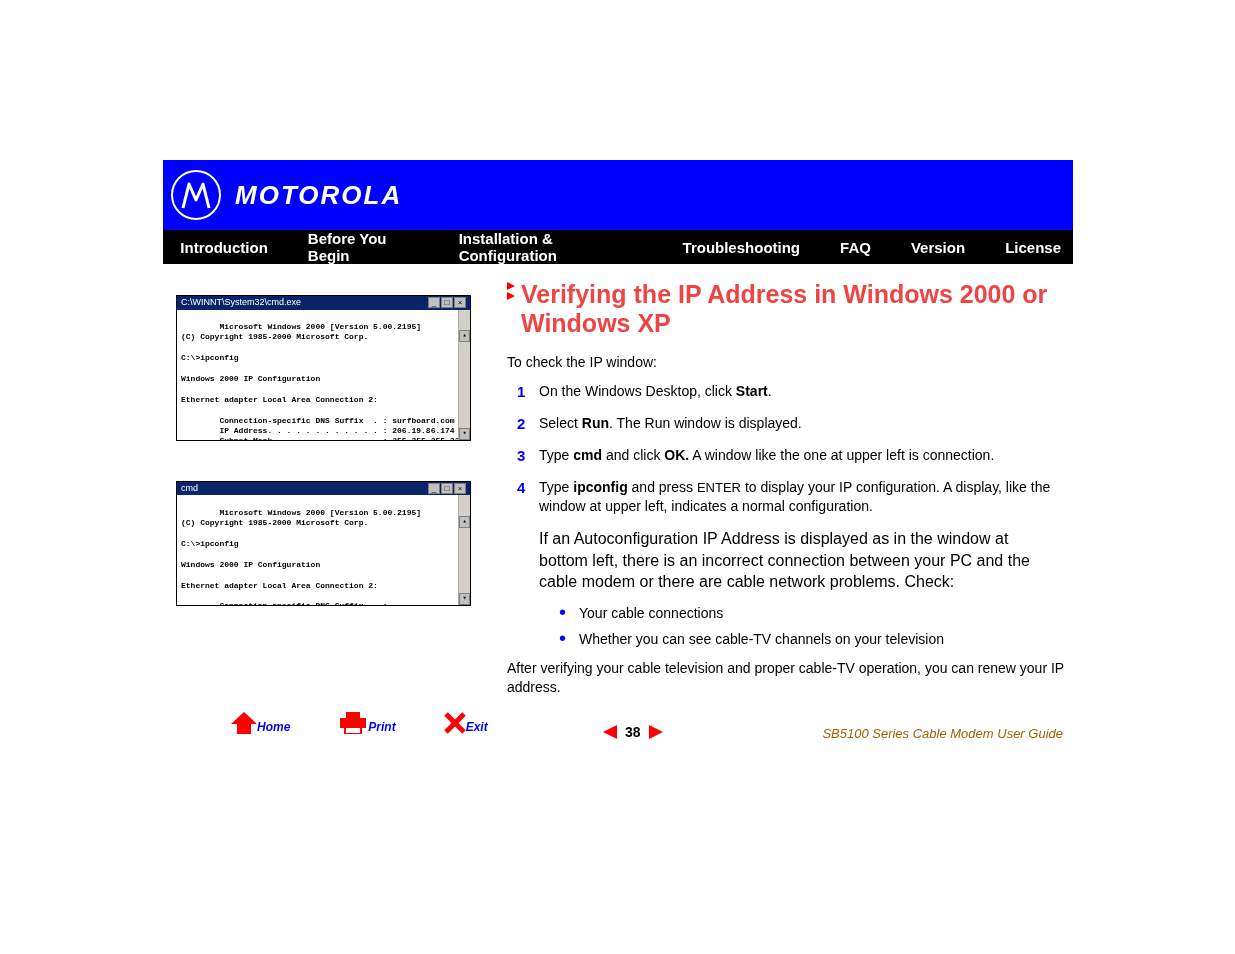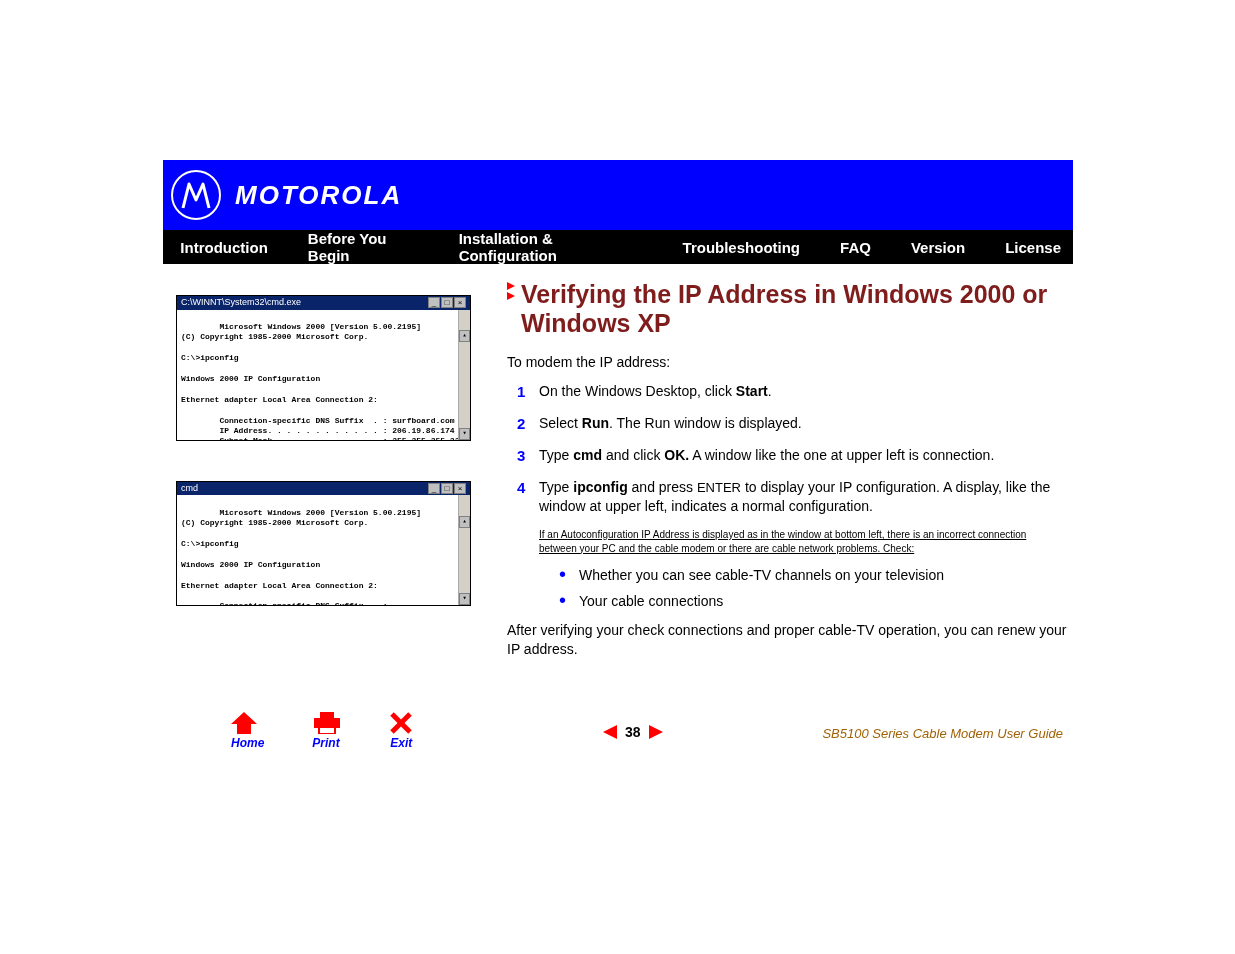--- a/index.html
+++ b/index.html
@@ -16,36 +16,36 @@
   .cmd-title { background: #0a246a; color: #fff; padding: 1px 4px; display: flex; justify-content: space-between; align-items: center; font-family: Tahoma, Arial; font-size: 9px; font-weight: normal; }
   .cmd-title .win-btns { display:flex; gap:1px; }
   .cmd-title .wb { width:12px; height:11px; background:#c0c0c0; border:1px solid #808080; color:#000; font-family: Arial; font-size:8px; text-align:center; line-height:9px; }
   .cmd-body { padding: 2px 4px 8px 4px; white-space: pre; overflow: hidden; position: relative; }
   .cmd-scroll { position: absolute; right:0; top:0; bottom:0; width:12px; background:#d4d0c8; border-left:1px solid #aaa; }
   .cmd-scroll .sbtn { width:100%; height:12px; background:#c0c0c0; border:1px solid #808080; font-size:7px; text-align:center; }
   .cmd-scroll .sbtn.bot { position:absolute; bottom:0; }
   .right-col { position: absolute; top: 5px; left: 344px; width: 560px; }
   .arrow-bullet { display:inline-block; width:12px; height:14px; position:relative; margin-right:2px; }
   .arrow-bullet svg { position:absolute; top:0; left:0; }
-  .page-title { color: #7f1d1d; font-weight: 900; font-size: 25px; line-height: 1.15; margin-bottom: 16px; display:flex; }
+  .page-title { color: #ef4444; font-weight: 900; font-size: 25px; line-height: 1.15; margin-bottom: 16px; display:flex; }
   .page-title .pt-text { flex:1; }
   .intro { font-size: 14px; margin-bottom: 12px; }
   ol.steps { list-style: none; margin-left: 10px; }
   ol.steps li { display: flex; margin-bottom: 12px; font-size: 14px; line-height: 1.35; }
   ol.steps li .num { color: #0000ff; font-weight: 900; width: 22px; font-size: 15px; }
   ol.steps li .body { flex: 1; }
-  .para { font-size: 10px; margin: 0 8px 12px 32px; line-height:1.35;text-decoration:underline; }
+  .para { font-size: 16px; margin: 0 8px 12px 32px; line-height:1.35; }
   ul.checks { list-style: none; margin: 0 0 12px 52px; }
   ul.checks li { font-size: 14px; margin-bottom: 10px; position: relative; padding-left: 20px; }
   ul.checks li::before { content: "•"; color: #0000ff; font-size: 20px; position: absolute; left: 0; top: -4px; }
   .after { font-size:14px; margin-left:0; line-height:1.35; }
   .small-caps { font-variant: small-caps; font-size: 13px; }
   .footer { position: absolute; top: 712px; left: 163px; width: 910px; height: 46px; }
   .footer-left { position:absolute; left:68px; top:0; display:flex; gap:48px; }
-  .ficon { display:flex; flex-direction:column; align-items:flex-start; cursor:pointer; }
+  .ficon { display:flex; flex-direction:row; align-items:flex-end; cursor:pointer; }
   .ficon .lbl { color:#0000ff; font-style:italic; font-size:12px; font-weight:bold; margin-top:2px; }
   .footer-center { position:absolute; left:440px; top:12px; display:flex; align-items:center; gap:8px; }
   .footer-center .pg { font-weight:bold; font-size:14px; }
   .ftri { cursor:pointer; }
   .footer-right { position:absolute; right:10px; top:14px; color:#a16207; font-style:italic; font-size:13px; }
 </style>
 </head>
 <body>
 
 <div class="header-bar">
@@ -150,45 +150,45 @@
   <div class="right-col">
     <div class="page-title">
       <span class="arrow-bullet">
         <svg width="12" height="20" viewBox="0 0 12 20">
             <polygon points="0,2 8,6 0,10" fill="#ff0000"></polygon>
             <polygon points="0,12 8,16 0,20" fill="#ff0000"></polygon>
           </svg>
       </span>
       <span class="pt-text">Verifying the IP Address in Windows 2000 or Windows XP</span>
     </div>
-    <div class="intro">To modem the IP address:</div>
+    <div class="intro">To check the IP window:</div>
     <ol class="steps">
       <li>
           <span class="num">1</span>
           <span class="body"><span>On the Windows Desktop, click </span><b>Start</b><span>.</span></span>
         </li>
       <li>
           <span class="num">2</span>
           <span class="body"><span>Select </span><b>Run</b><span>. The Run window is displayed.</span></span>
         </li>
       <li>
           <span class="num">3</span>
           <span class="body"><span>Type </span><b>cmd</b><span> and click </span><b>OK.</b><span> A window like the one at upper left is connection.</span></span>
         </li>
       <li>
           <span class="num">4</span>
           <span class="body"><span>Type </span><b>ipconfig</b><span> and press </span><span class="small-caps">ENTER</span><span> to display your IP configuration. A display, like the window at upper left, indicates a normal configuration.</span></span>
         </li>
     </ol>
     <div class="para">If an Autoconfiguration IP Address is displayed as in the window at bottom left, there is an incorrect connection between your PC and the cable modem or there are cable network problems. Check:</div>
     <ul class="checks">
+      <li>Your cable connections</li>
       <li>Whether you can see cable-TV channels on your television</li>
-      <li>Your cable connections</li>
     </ul>
-    <div class="after">After verifying your check connections and proper cable-TV operation, you can renew your IP address.</div>
+    <div class="after">After verifying your cable television and proper cable-TV operation, you can renew your IP address.</div>
   </div>
 </div>
 
 <div class="footer">
   <div class="footer-left">
     <div class="ficon">
       <svg width="26" height="22" viewBox="0 0 26 22">
           <polygon points="13,0 26,12 20,12 20,22 6,22 6,12 0,12" fill="#ff0000"></polygon>
         </svg>
       <span class="lbl">Home</span>

